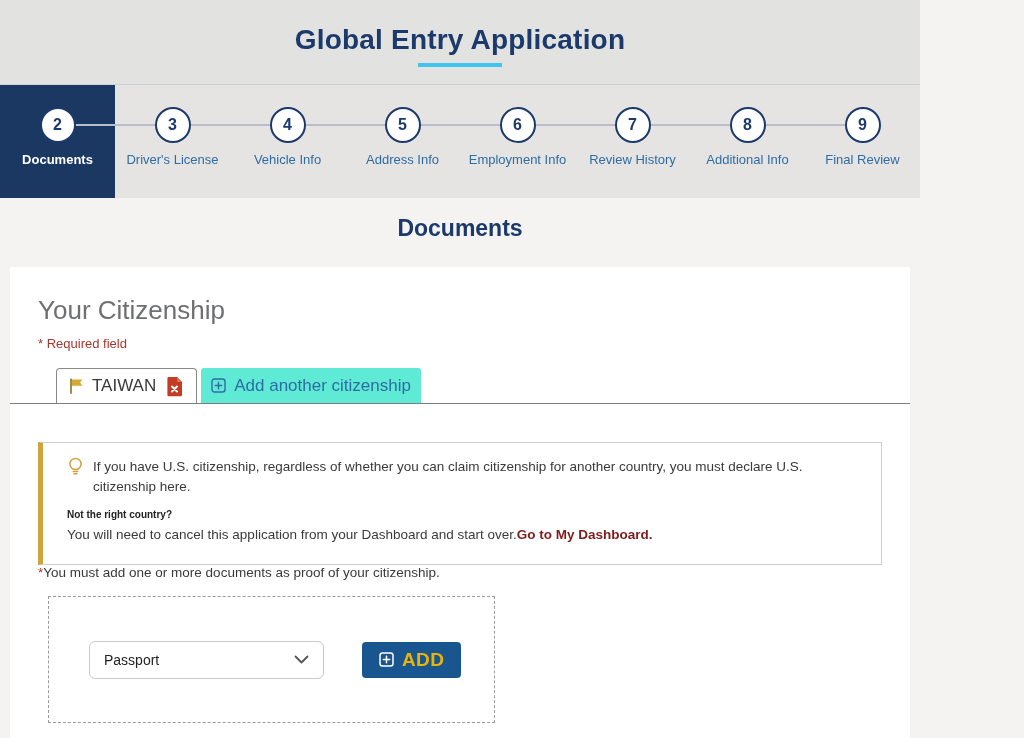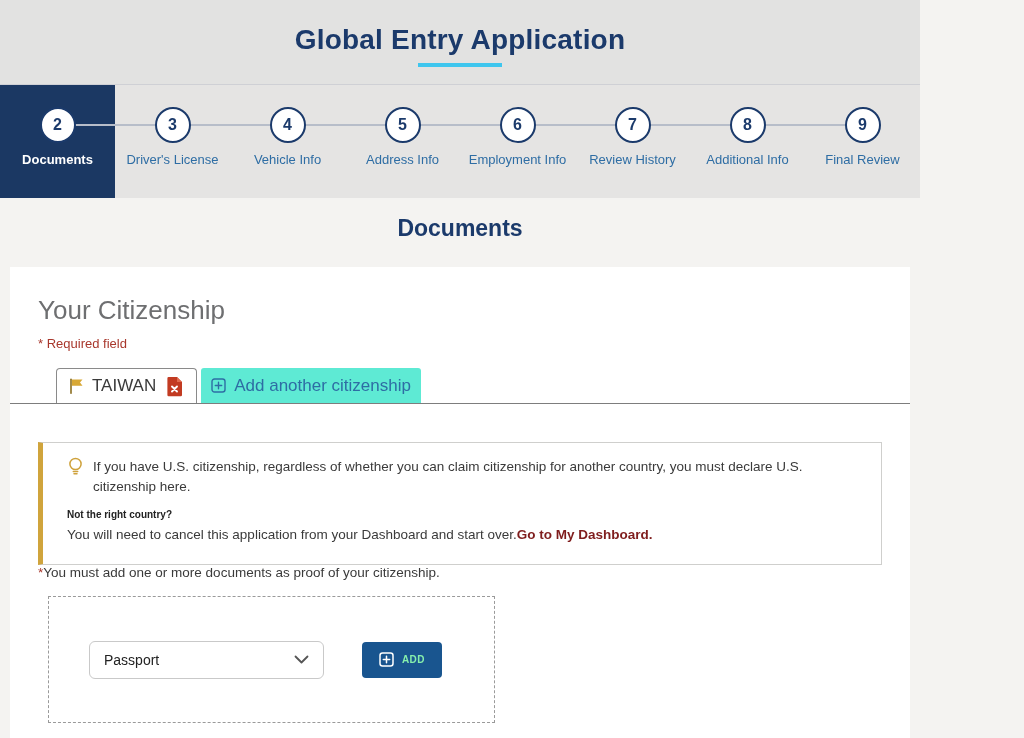--- a/index.html
+++ b/index.html
@@ -59,22 +59,22 @@
   
   .doc-note { font-size:13.5px; color:#3a3a3a; }
   .doc-note .ast { color:#a8372c; }
 
   
   .add-box { margin-top:16px; margin-left:10px; width:447px; height:127px;
              border:1px dashed #9a9a9a; display:flex; align-items:center; padding-left:40px; gap:38px; }
   .select { width:235px; height:38px; background:#fff; border:1px solid #c9c9c9; border-radius:6px;
             display:flex; align-items:center; justify-content:space-between; padding:0 14px;
             font-size:14px; color:#222; cursor:pointer; }
-  .add-btn { height:36px; background:#19558f; border:none; border-radius:4px; color:#86efac;
-             display:flex; align-items:center; gap:8px; padding:0 17px; font-size:10px;
+  .add-btn { height:36px; background:#19558f; border:none; border-radius:4px; color:#eab308;
+             display:flex; align-items:center; gap:8px; padding:0 17px; font-size:19px;
              font-weight:bold; letter-spacing:0.4px; cursor:pointer; font-family:inherit; }
 </style>
 </head>
 <body>
 
 <div class="screen">
 
   <div class="header">
     <h1>Global Entry Application</h1>
     <div class="title-underline"></div>

